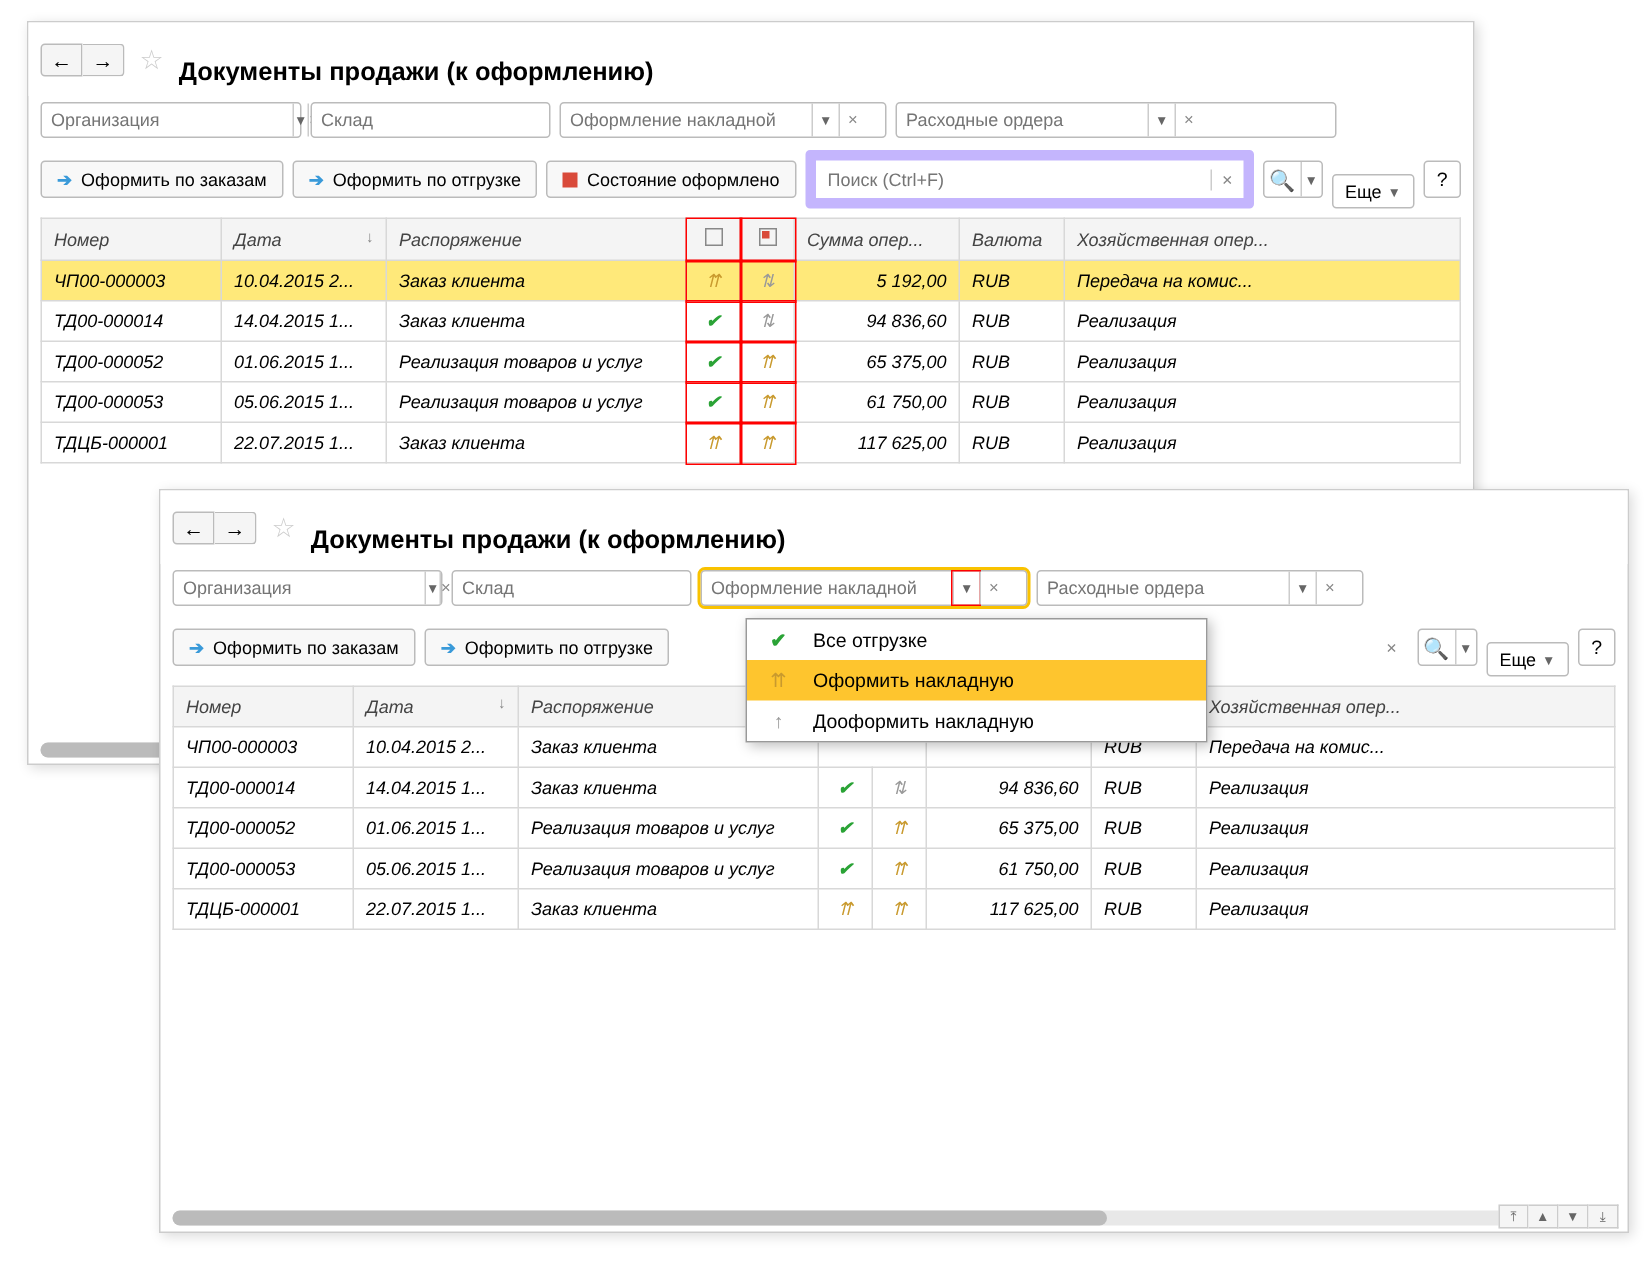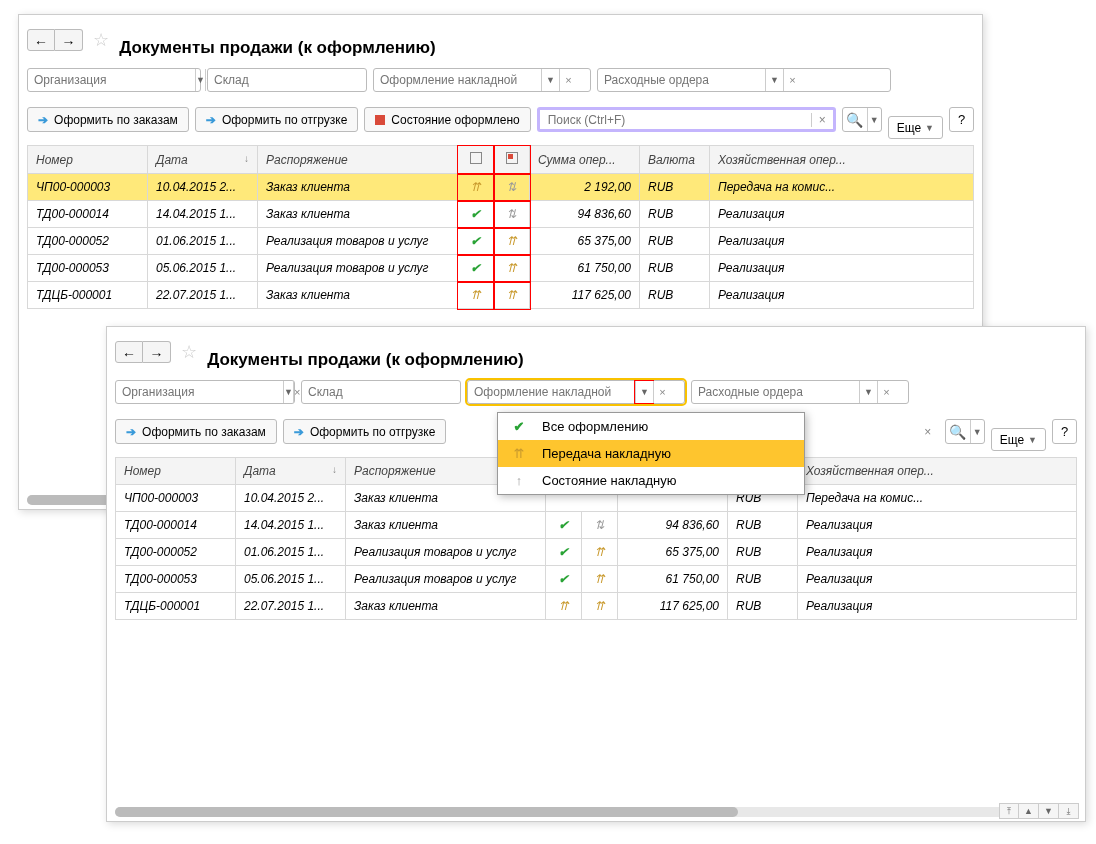--- a/index.html
+++ b/index.html
@@ -99,23 +99,23 @@
     align-items: center;
     gap: 6px;
     font-size: 12px;
     cursor: pointer;
     height: 25px;
   }
   .tbtn .arrow { color: #3a9ad9; font-weight: bold; }
   .tbtn .ico-red { width: 10px; height: 10px; background: #d94a3a; display: inline-block; }
   .search {
     flex: 1;
-    border: 3px solid #c4b5fd;
+    border: 7px solid #c4b5fd;
     border-radius: 3px;
-    height: 25px;
+    height: 39px;
     display: flex;
     align-items: center;
   }
   .search input { border: none; outline: none; flex: 1; padding: 0 8px; font-size: 12px; color: #888; }
   .search .sclr { width: 22px; text-align: center; color: #888; border-left: 1px solid #ccc; }
   .iconbtn-split { display: flex; border: 1px solid #bbb; border-radius: 3px; height: 25px; }
   .iconbtn-split > div { display: flex; align-items: center; justify-content: center; }
   .iconbtn-split .main { width: 24px; color: #3a9ad9; font-size: 14px; }
   .iconbtn-split .drop { width: 14px; border-left: 1px solid #ccc; font-size: 9px; color: #666; }
   .morebtn {
@@ -295,21 +295,21 @@
         <th>Хозяйственная опер...</th>
       </tr>
     </thead>
     <tbody>
       <tr class="sel">
         <td>ЧП00-000003</td>
         <td>10.04.2015 2...</td>
         <td>Заказ клиента</td>
         <td class="center redrect"><span class="ic-up">⇈</span></td>
         <td class="center redrect"><span class="ic-gray">⇅</span></td>
-        <td class="num">2 192,00</td>
+        <td class="num">5 192,00</td>
         <td>RUB</td>
         <td>Передача на комис...</td>
       </tr>
       <tr>
         <td>ТД00-000014</td>
         <td>14.04.2015 1...</td>
         <td>Заказ клиента</td>
         <td class="center redrect"><span class="ic-check">✔</span></td>
         <td class="center redrect"><span class="ic-gray">⇅</span></td>
         <td class="num">94 836,60</td>
@@ -389,29 +389,29 @@
     <div class="filter" style="width:218px;">
       <input placeholder="Расходные ордера" style="">
       <div class="dd">▼</div>
       <div class="clr">×</div>
     </div>
   </div>
 
   <div class="dropdown" style="top:85px; left:390px;">
     <div class="dd-item">
       <span class="ddic ic-check">✔</span>
-      <span>Все оформлению</span>
+      <span>Все отгрузке</span>
     </div>
     <div class="dd-item active">
       <span class="ddic ic-up">⇈</span>
-      <span>Передача накладную</span>
+      <span>Оформить накладную</span>
     </div>
     <div class="dd-item">
       <span class="ddic ic-gray">↑</span>
-      <span>Состояние накладную</span>
+      <span>Дооформить накладную</span>
     </div>
   </div>
 
   <div class="toolbar">
     <div class="tbtn">
       <span class="arrow">➔</span>
       <span>Оформить по заказам</span>
     </div>
     <div class="tbtn">
       <span class="arrow">➔</span>

